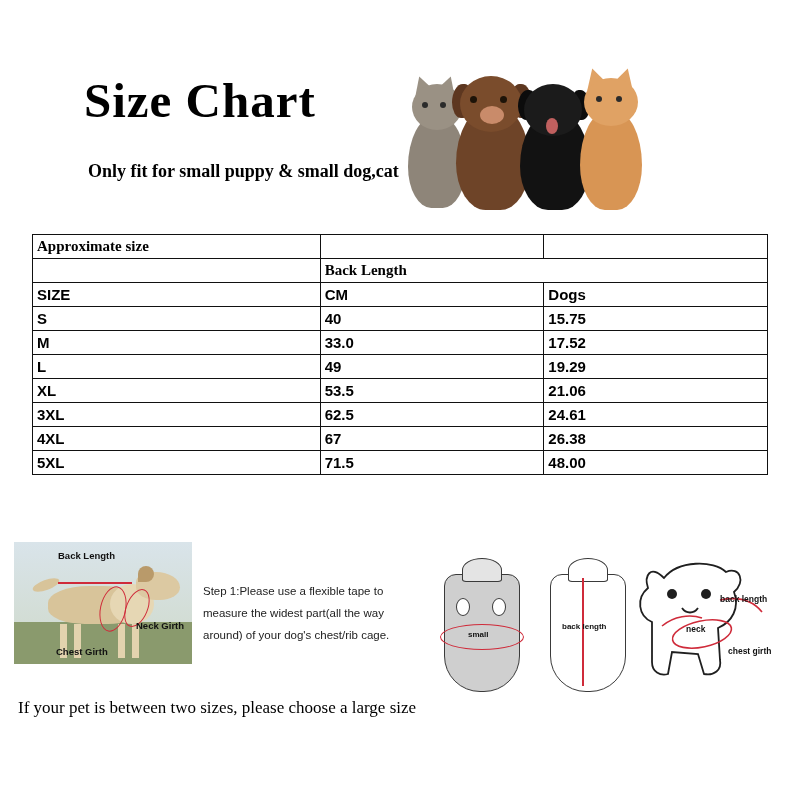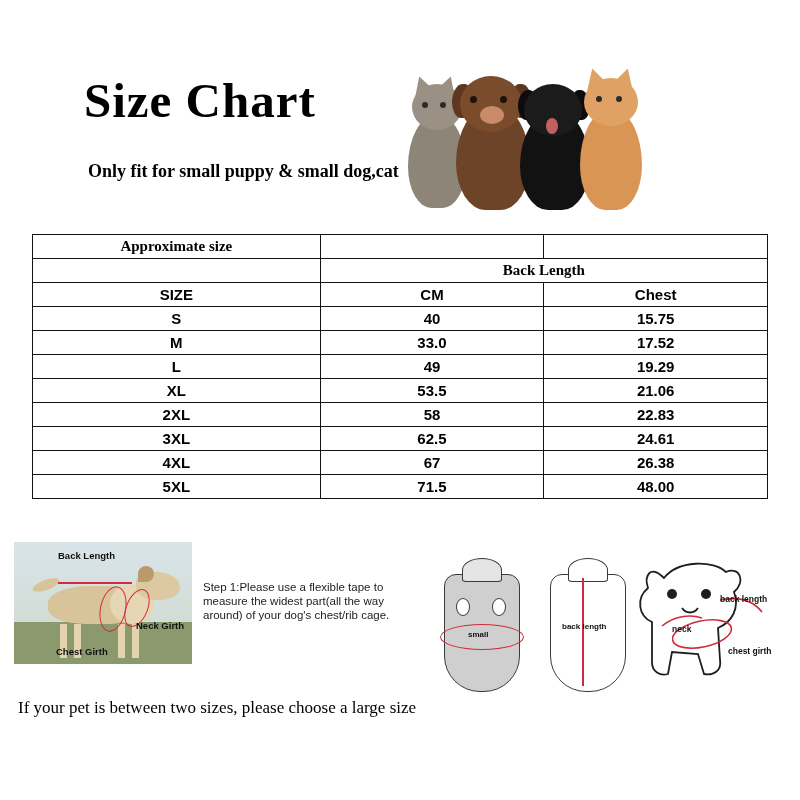--- a/index.html
+++ b/index.html
@@ -86,21 +86,20 @@
     position: absolute;
     left: 32px; top: 234px;
     width: 736px;
     border-collapse: collapse;
     font-weight: bold;
   }
   table.size-chart td {
     border: 1px solid #111;
     height: 24px;
     font-size: 15px;
-    text-align: center;
     padding: 1px 4px;
     color: #000;
   }
   td.cell-approx {
     text-align: left;
     padding-left: 80px;
     font-family: "Liberation Serif", serif;
     font-size: 17px;
   }
   td.cell-backlength {
@@ -125,21 +124,21 @@
     position: absolute;
     left: 203px; top: 14px;
     font-size: 16px;
     color: #1b1b1b;
   }
   .measure-step {
     position: absolute;
     left: 203px;
     width: 218px;
     font-size: 11.5px;
-    line-height: 14px;
+    line-height: 22px;
     color: #222;
   }
   .step1 { top: 44px; }
   .step2 { top: 106px; }
 
   
   .dogphoto {
     position: absolute;
     left: 14px; top: 6px;
     width: 178px; height: 122px;
@@ -203,21 +202,21 @@
   }
   .chest-txt { position:absolute; left:34px; top:80px; font-size:8px; color:#111; font-weight:bold; }
   .vbar { position:absolute; left:42px; top:28px; width:1.6px; height:108px; background:#cf2b3a; }
   .vbar-txt { position:absolute; left:22px; top:72px; font-size:8px; color:#111; font-weight:bold; }
 
   
   .dogline { position:absolute; left: 628px; top: 6px; width: 162px; height: 160px; }
   .dogline svg { display:block; }
   .dl-lbl { position:absolute; font-size:8.5px; font-weight:bold; color:#111; }
   .dl-back { left: 92px; top: 52px; }
-  .dl-neck { left: 6px; top: 82px; padding-left: 38px; }
+  .dl-neck { left: 20px; top: 82px; padding-left: 38px; }
   .dl-chest { left: 100px; top: 104px; }
 
   
   .footer {
     position: absolute;
     left: 18px; top: 698px;
     font-family: "Liberation Serif", serif;
     font-size: 17px;
     color: #000;
   }
@@ -272,21 +271,21 @@
     <td class="col-b"></td>
     <td class="col-c"></td>
   </tr>
   <tr>
     <td></td>
     <td colspan="2" class="cell-backlength">Back Length</td>
   </tr>
   <tr>
     <td class="cell-size-hdr">SIZE</td>
     <td class="cell-unit">CM</td>
-    <td class="cell-unit">Chest</td>
+    <td class="cell-unit">Dogs</td>
   </tr>
 
   <tr>
     <td class="row-label">S</td>
     <td class="row-val">40</td>
     <td class="row-val">15.75</td>
   </tr>
   <tr>
     <td class="row-label">M</td>
     <td class="row-val">33.0</td>
@@ -294,25 +293,20 @@
   </tr>
   <tr>
     <td class="row-label">L</td>
     <td class="row-val">49</td>
     <td class="row-val">19.29</td>
   </tr>
   <tr>
     <td class="row-label">XL</td>
     <td class="row-val">53.5</td>
     <td class="row-val">21.06</td>
-  </tr>
-  <tr>
-    <td class="row-label">2XL</td>
-    <td class="row-val">58</td>
-    <td class="row-val">22.83</td>
   </tr>
   <tr>
     <td class="row-label">3XL</td>
     <td class="row-val">62.5</td>
     <td class="row-val">24.61</td>
   </tr>
   <tr>
     <td class="row-label">4XL</td>
     <td class="row-val">67</td>
     <td class="row-val">26.38</td>

